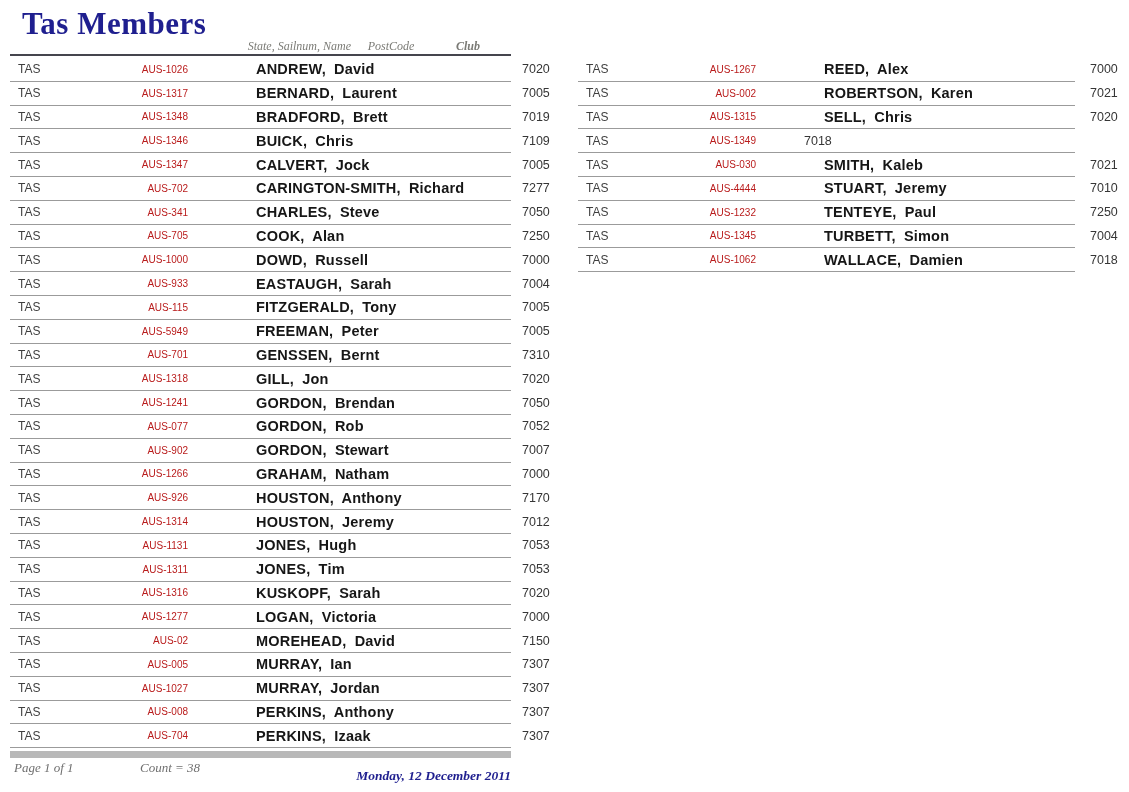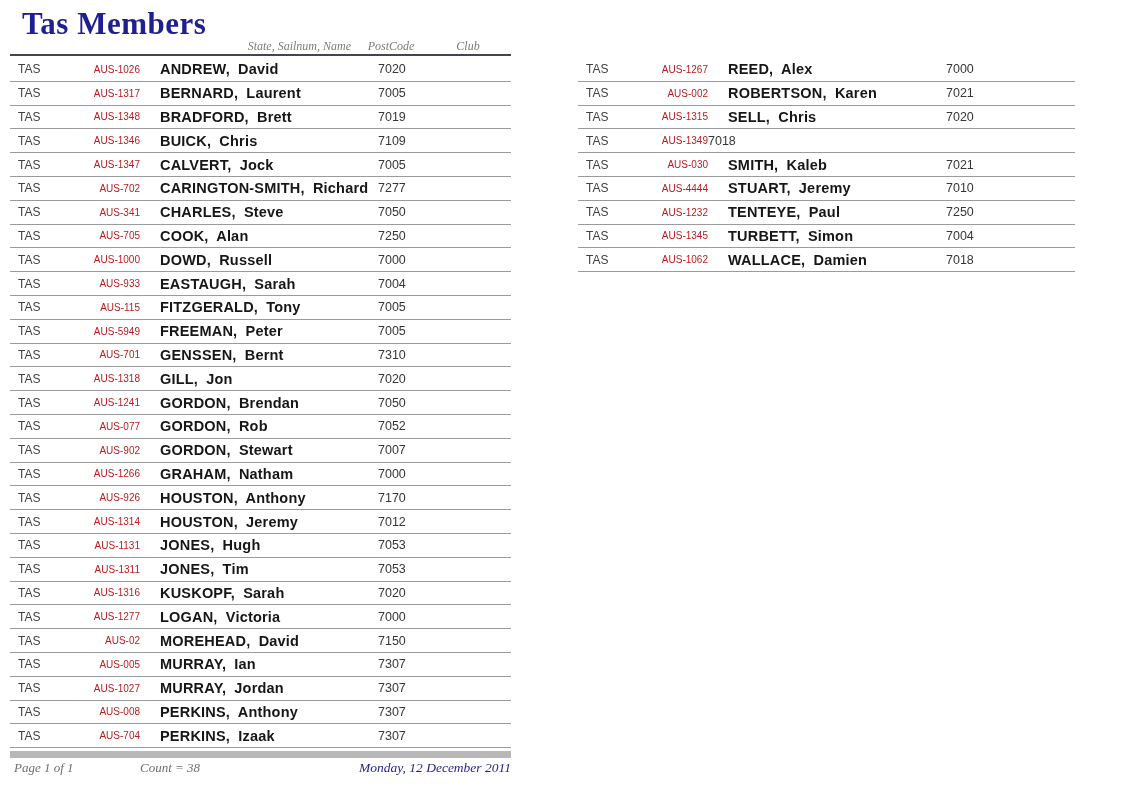--- a/index.html
+++ b/index.html
@@ -25,33 +25,34 @@
     display: grid;
     grid-template-columns: 1fr 80px 80px;
     align-items: end;
     font-family: "Liberation Serif", serif;
     font-style: italic;
     font-size: 12px; color: #7b7b76;
     padding-bottom: 1px;
   }
   .col-header .h-left { padding-left: 4px; text-align: right; }
   .col-header .h-right { text-align: center; }
-  .col-header .h-club { padding-right: 6px; }
+  .col-header .h-club { padding-right: 6px; font-weight: bold; }
 
   .member-table { position: absolute; top: 58px; }
   #table-left  { left: 10px;  width: 501px; }
   #table-right { left: 578px; width: 497px; }
 
   .row {
     height: 23.8px;
     border-bottom: 1px solid #9b9b9b;
     display: grid;
     grid-template-columns: 40px 82px 238px 80px 1fr;
     align-items: center;
     padding-left: 8px;
+    gap: 48px;
   }
   .row .state    { font-size: 12px; color: #3f3f3f; }
   .row .sailnum  { font-size: 10px; color: #b91c1c; text-align: right; }
   .row .name     { font-size: 14.5px; font-weight: bold; color: #161616;
                    padding-left: 20px; letter-spacing: 0.2px; word-spacing: 4px;
                    white-space: nowrap; overflow: hidden; }
   .row .postcode { font-size: 12.5px; color: #363636; }
   .row .club     { font-size: 12px; color: #363636; }
 
   .footer-bar {
@@ -61,22 +62,22 @@
   }
   .footer-row {
     position: absolute; left: 10px; top: 760px;
     width: 501px; height: 18px;
     font-family: "Liberation Serif", serif;
     font-style: italic; font-size: 13px; color: #707070;
   }
   .footer-row .page-count { position: absolute; left: 4px; top: 0; }
   .footer-row .rec-count  { position: absolute; left: 130px; top: 0; }
   .footer-row .report-date {
-    position: absolute; right: 0; top: 0;
-    font-weight: normal; color: #1f1f8f; font-size: 13.5px;
+    position: absolute; right: 0; top: 8px;
+    font-weight: bold; color: #1f1f8f; font-size: 13.5px;
   }
 </style>
 </head>
 <body>
 
 <div class="page-title">Tas Members</div>
 
 <div class="col-header">
   <span class="h-left">State, Sailnum, Name</span>
   <span class="h-right">PostCode</span>

